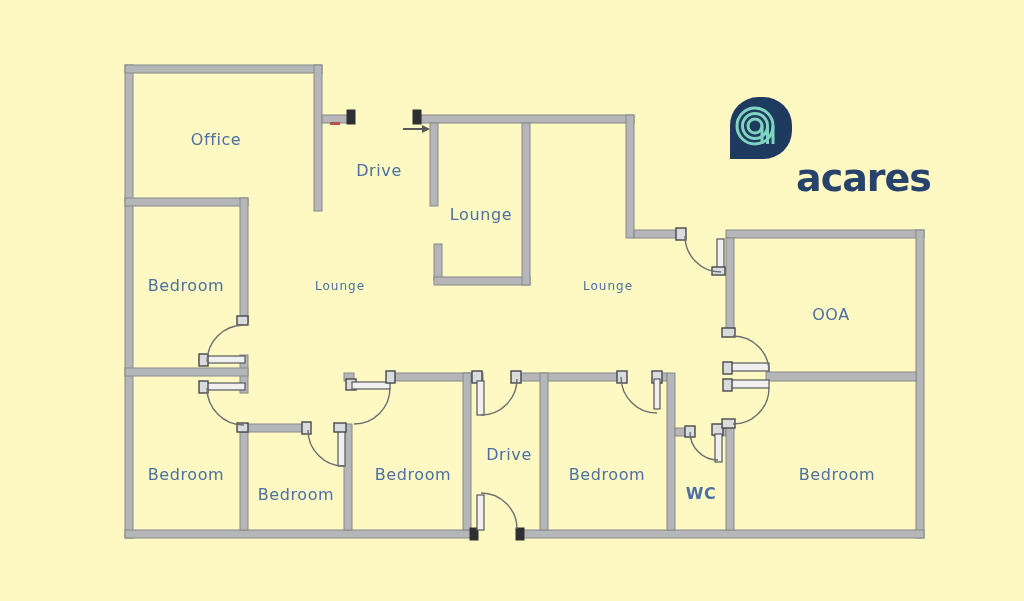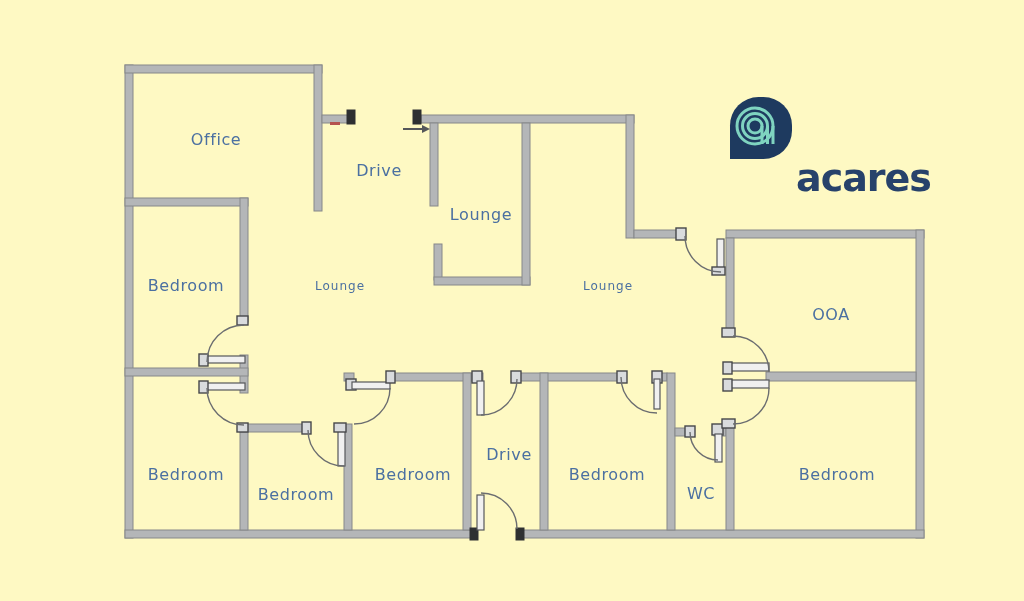--- a/index.html
+++ b/index.html
@@ -155,21 +155,21 @@
       <div class="room-label" style="left: 481px; top: 214px; color: rgb(75, 112, 161);">Lounge</div>
       <div class="room-label lg" style="left: 340px; top: 286px; color: rgb(75, 112, 161);">Lounge</div>
       <div class="room-label lg" style="left: 608px; top: 286px; color: rgb(75, 112, 161);">Lounge</div>
       <div class="room-label" style="left: 186px; top: 285px; color: rgb(75, 112, 161);">Bedroom</div>
       <div class="room-label" style="left: 831px; top: 314px; color: rgb(75, 112, 161);">OOA</div>
       <div class="room-label" style="left: 186px; top: 474px; color: rgb(75, 112, 161);">Bedroom</div>
       <div class="room-label" style="left: 296px; top: 494px; color: rgb(75, 112, 161);">Bedroom</div>
       <div class="room-label" style="left: 413px; top: 474px; color: rgb(75, 112, 161);">Bedroom</div>
       <div class="room-label" style="left: 509px; top: 454px; color: rgb(75, 112, 161);">Drive</div>
       <div class="room-label" style="left: 607px; top: 474px; color: rgb(75, 112, 161);">Bedroom</div>
-      <div class="room-label" style="left: 701px; top: 493px; color: rgb(75, 112, 161);">WC</div>
+      <div class="room-label" style="left: 701px; top: 493px; color: rgb(75, 112, 161); font-weight: bold;">WC</div>
       <div class="room-label" style="left: 837px; top: 474px; color: rgb(75, 112, 161);">Bedroom</div>
     </div>
 
   <div id="logo-icon" style="background: rgb(30, 58, 95);">
     <svg width="62" height="62" viewBox="0 0 62 62">
       <g fill="none" stroke="#7fd4c0" stroke-width="3">
         <circle cx="25" cy="29" r="7"></circle>
         <circle cx="25" cy="29" r="12.5"></circle>
         <circle cx="25" cy="29" r="18"></circle>
         <line x1="32" y1="29" x2="32" y2="47"></line>

